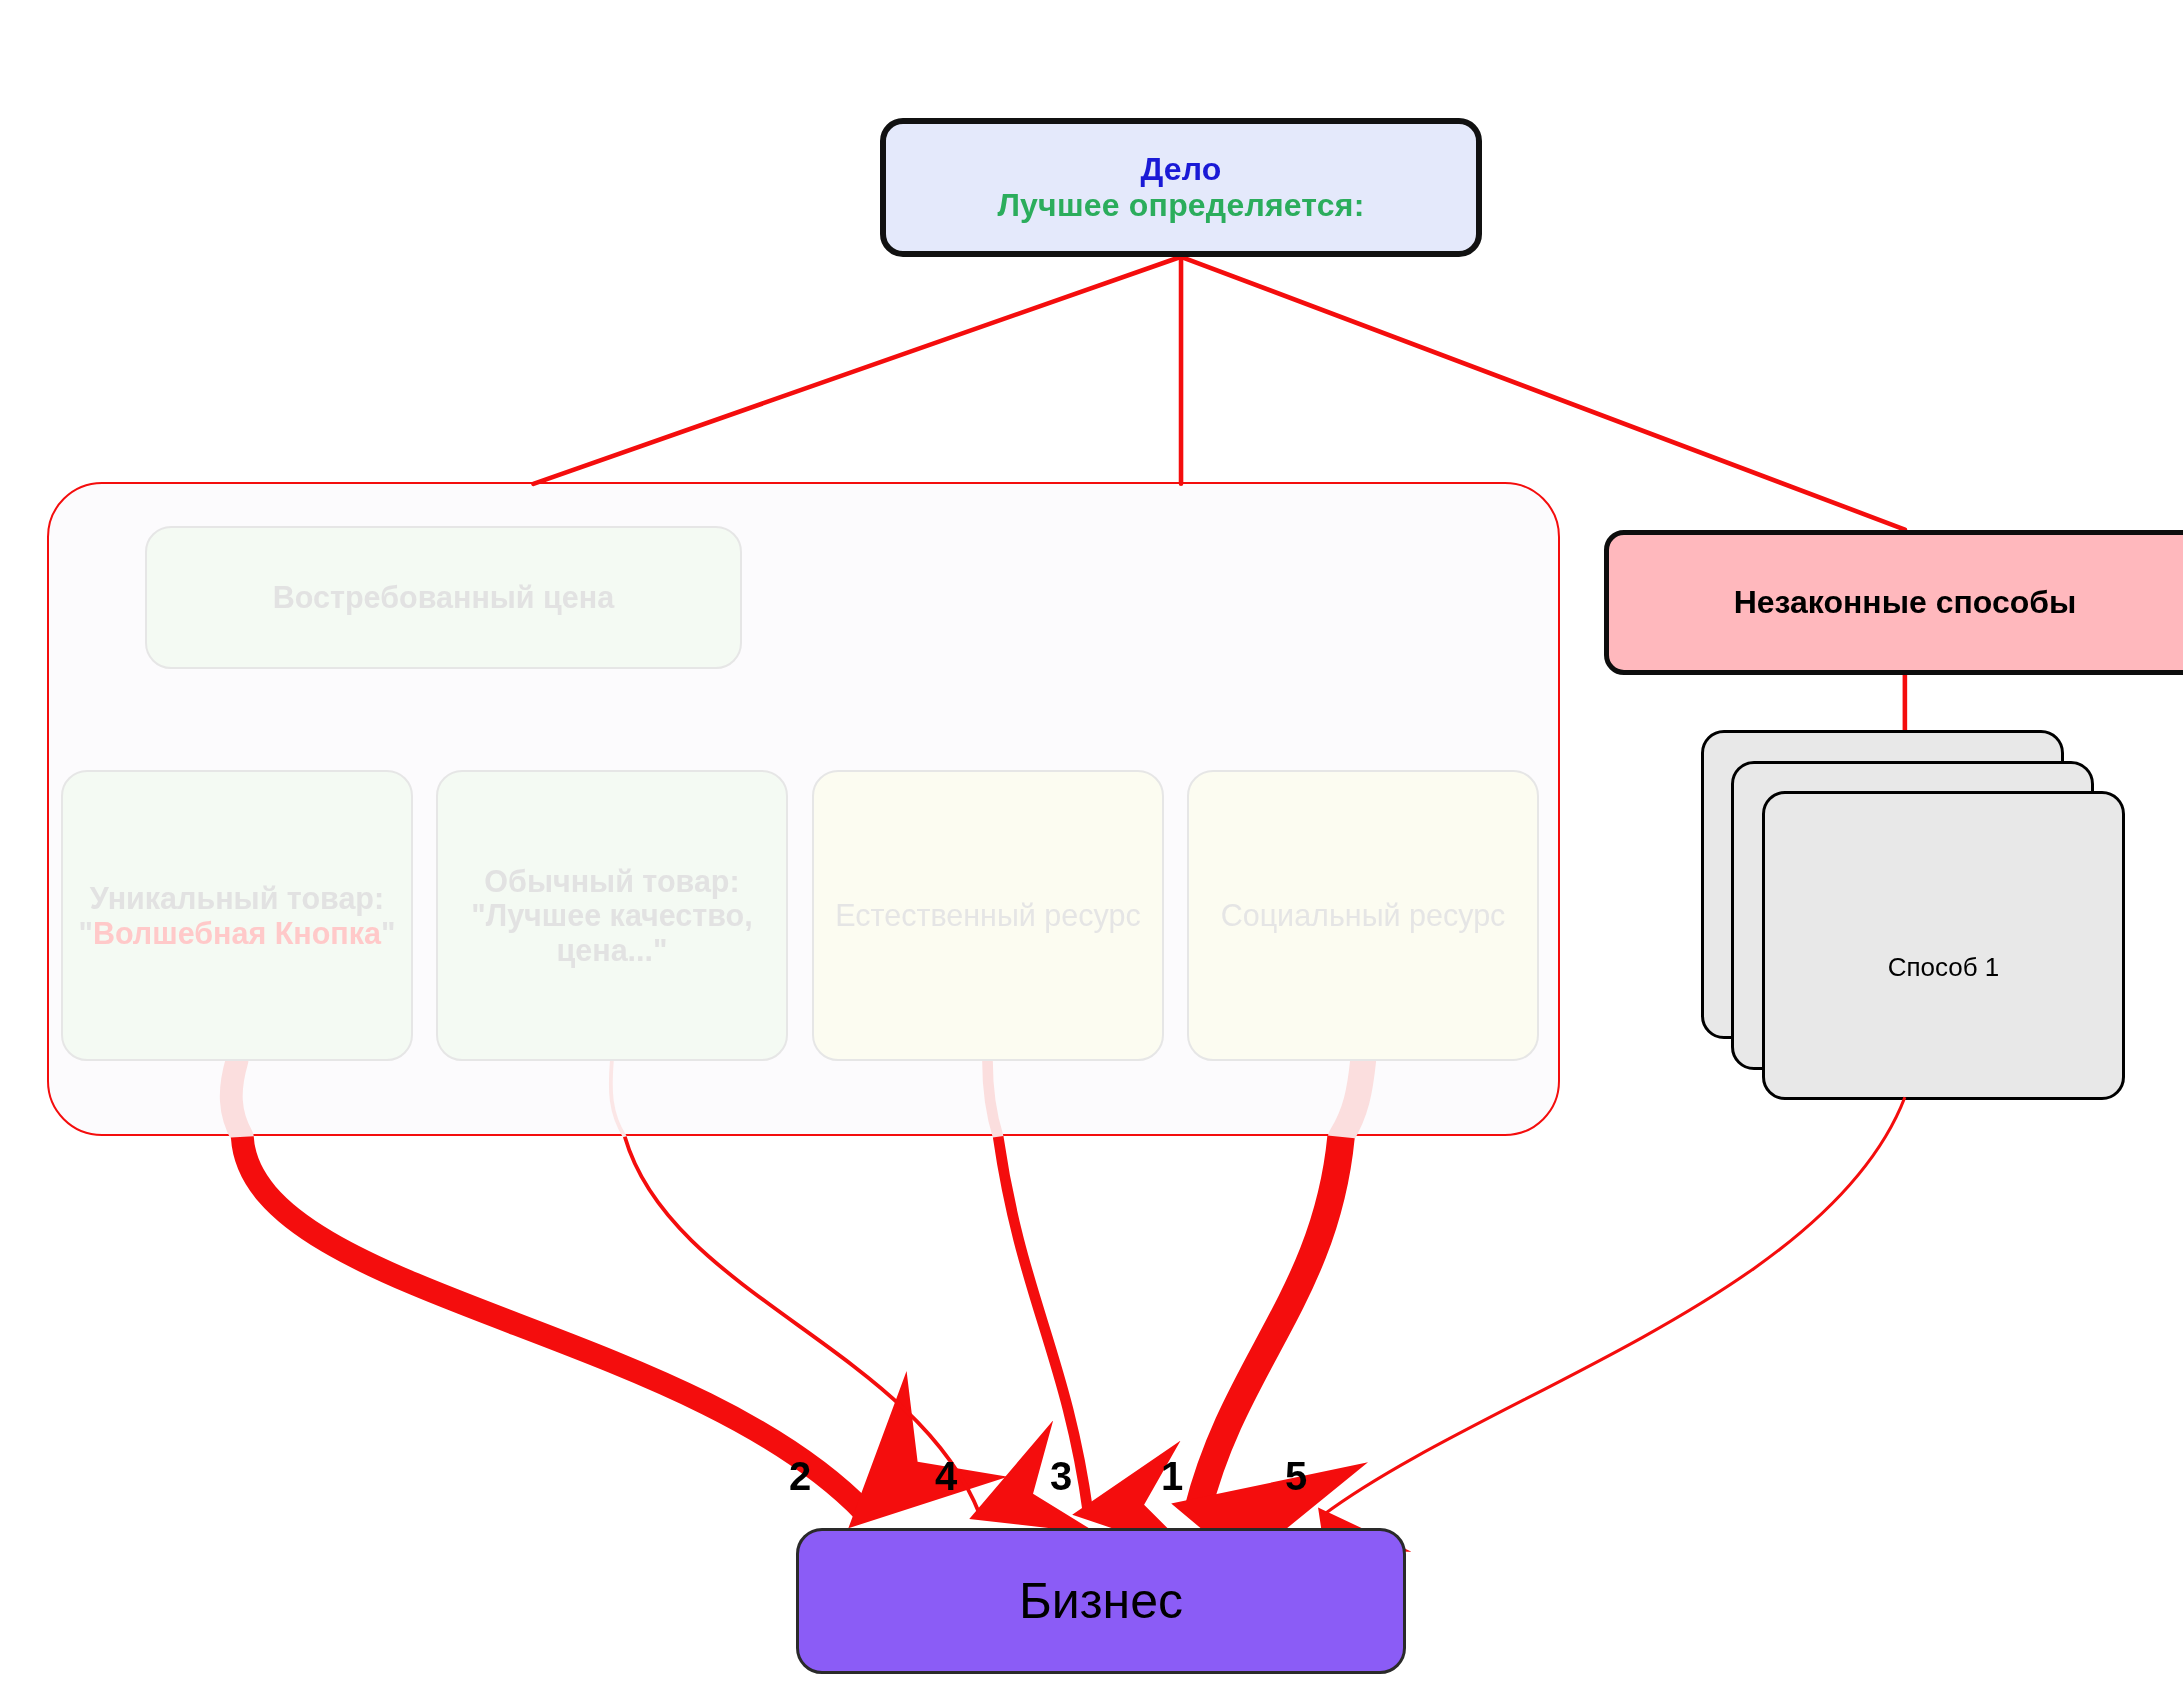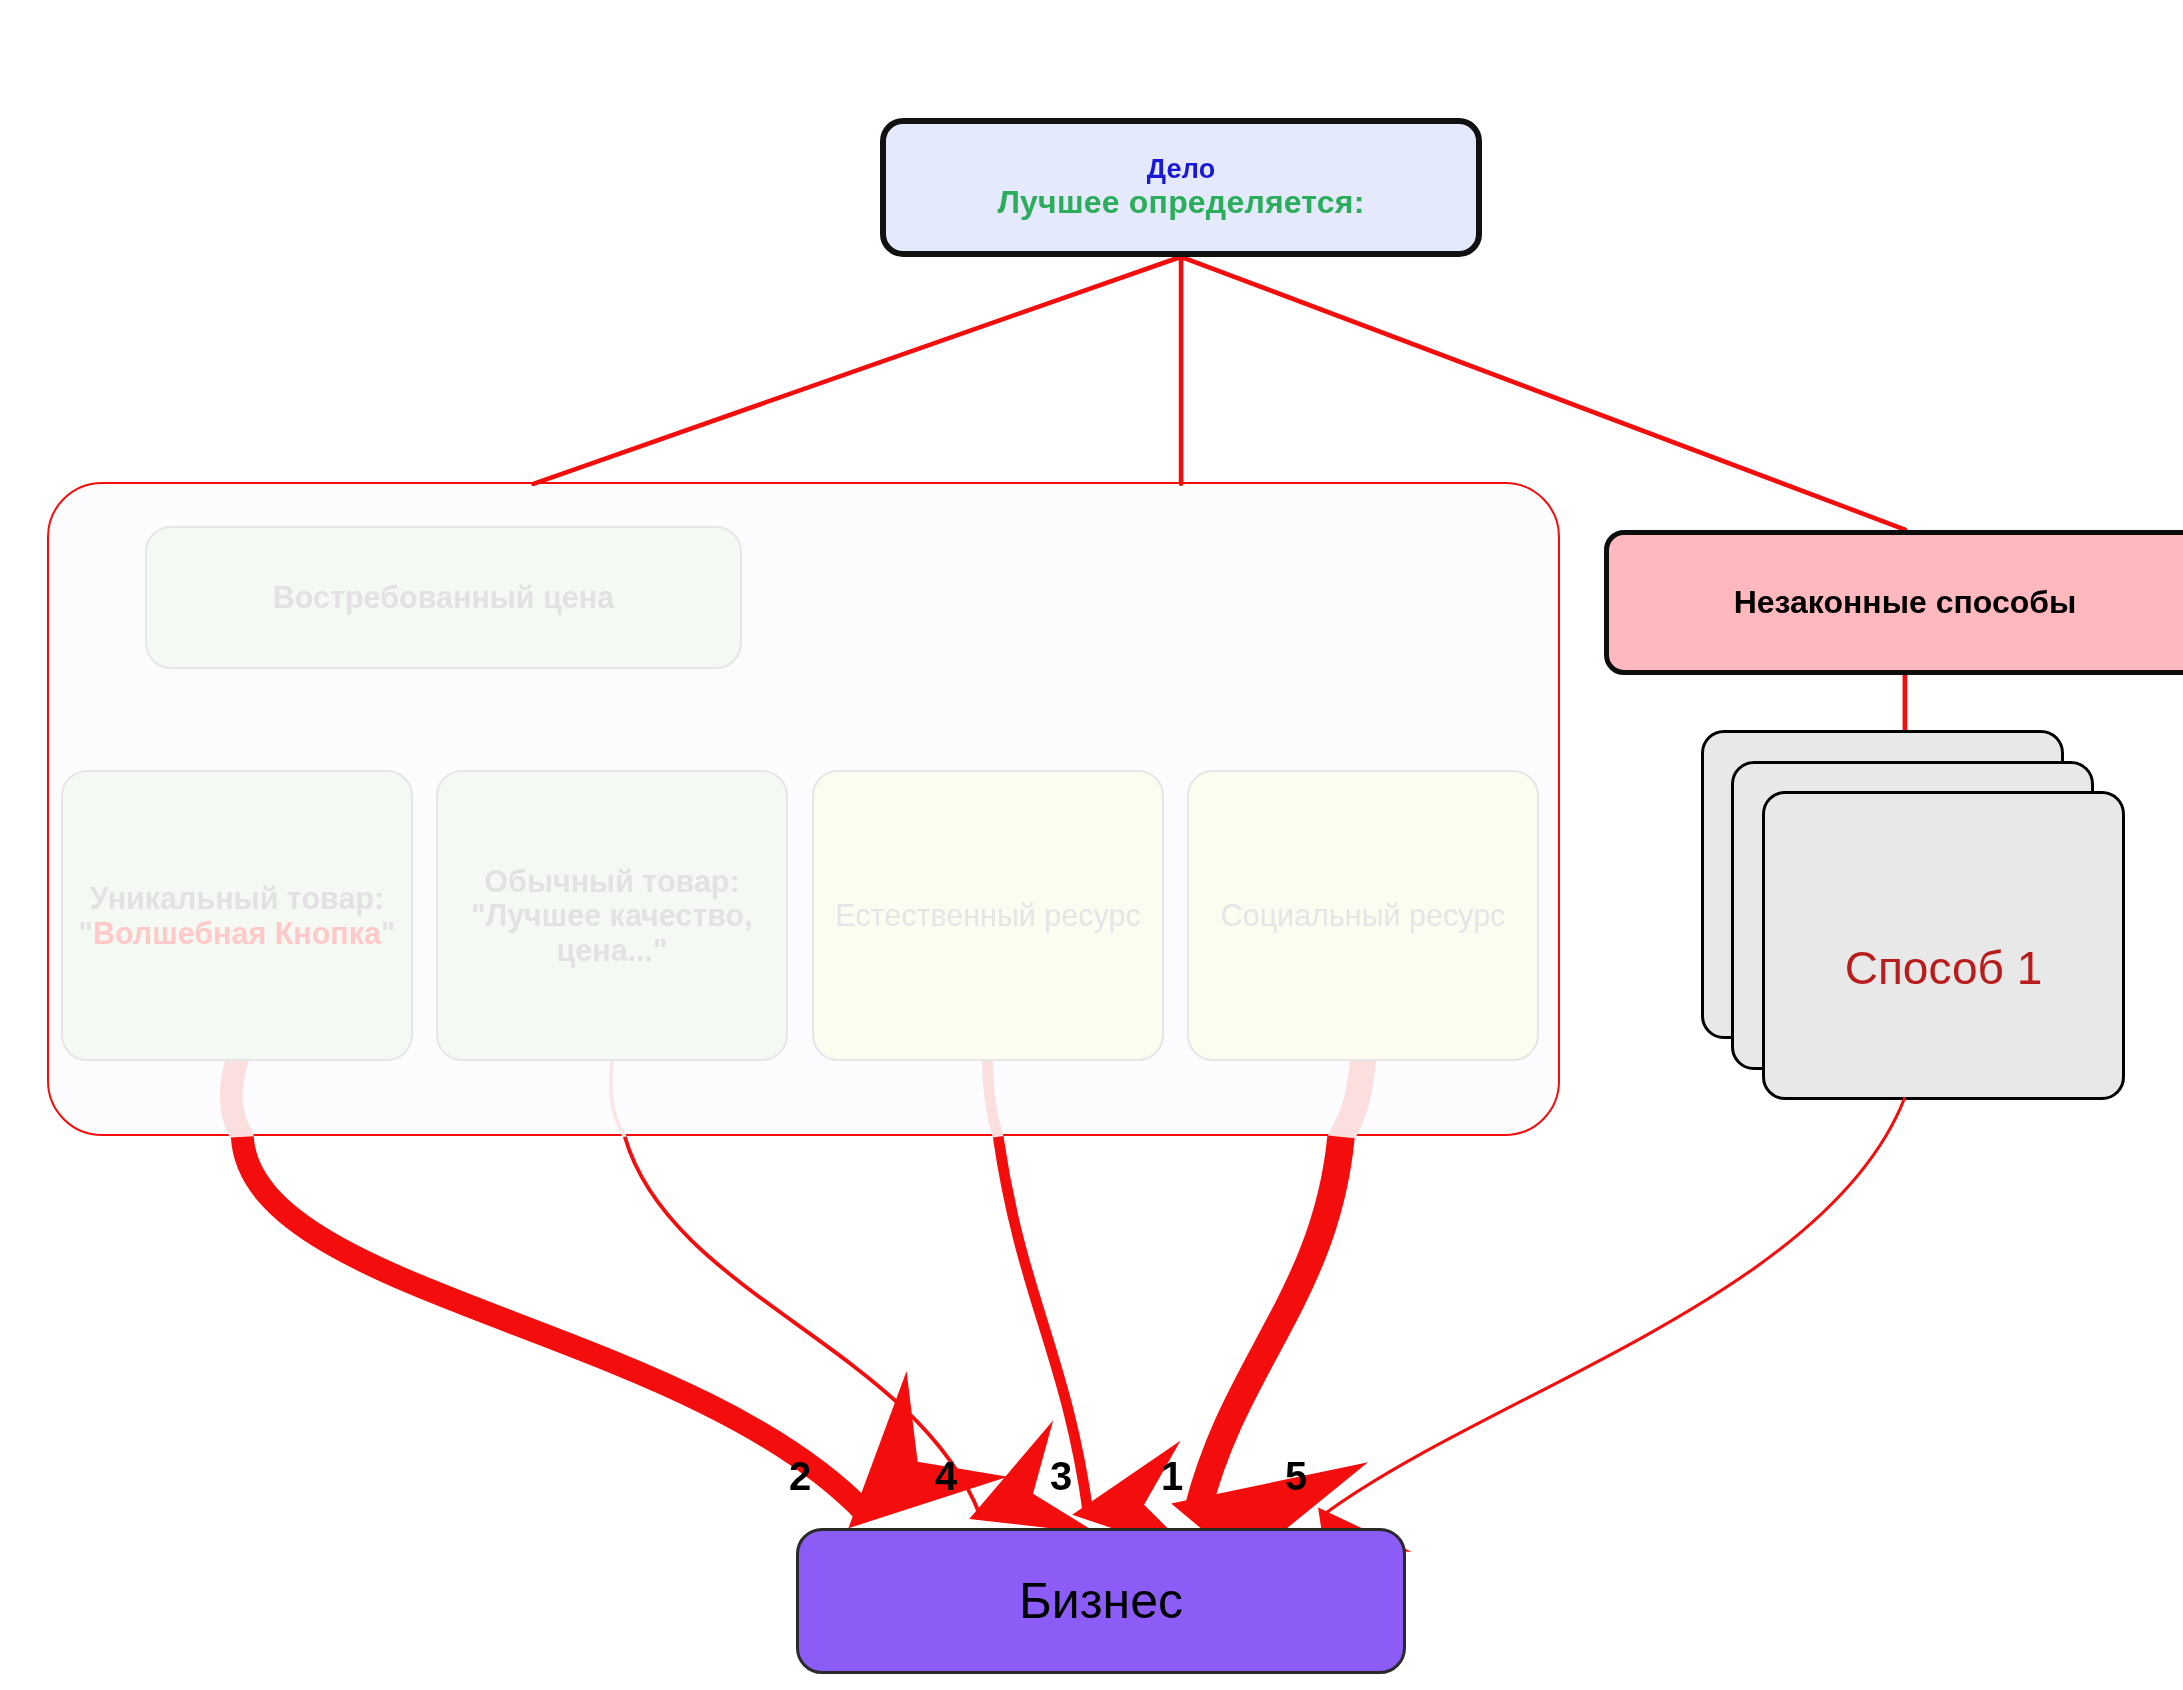--- a/index.html
+++ b/index.html
@@ -7,21 +7,21 @@
        font-family:"Liberation Sans","DejaVu Sans",sans-serif;}
   #stage{position:absolute;left:0;top:0;width:2183px;height:1690px;}
   svg.layer{position:absolute;left:0;top:0;width:2183px;height:1690px;pointer-events:none;}
   .node{position:absolute;box-sizing:border-box;display:flex;align-items:center;
         justify-content:center;text-align:center;}
   .node .txt{width:100%;padding:0 7.6px;line-height:1.12;}
 
   
   #node-delo{left:880px;top:118px;width:602px;height:139px;
     background:#e4e9fb;border:6.1px solid #111;border-radius:23px;}
-  #node-delo .l1{color:#1a1ad6;font-weight:bold;font-size:27px;letter-spacing:0.2px;}
+  #node-delo .l1{color:#1a1ad6;font-weight:bold;font-size:32px;letter-spacing:0.2px;}
   #node-delo .l2{color:#2bad5c;font-weight:bold;font-size:32px;letter-spacing:0.2px;}
 
   
   #container-group{left:47px;top:482px;width:1513px;height:654px;
     border:2.3px solid #f40d0d;border-radius:55px;background:#fcfbfd;}
 
   
   .faded{border-radius:26px;border:2.3px solid #e6e6e6;}
   .faded .txt{font-size:30.5px;font-weight:bold;color:#e2e2e2;}
   .faded.plain .txt{font-weight:normal;color:#e5e5e5;font-size:30.5px;}
@@ -41,21 +41,21 @@
   #node-illegal{left:1604px;top:530px;width:602px;height:145px;
     background:#ffb8bd;border:5.3px solid #0d0d0d;border-radius:20px;}
   #node-illegal .txt{font-size:32px;font-weight:bold;color:#000;}
 
   
   .card{border:3.8px solid #000;background:#e8e8e8;border-radius:23px;position:absolute;}
   #card-back{left:1701px;top:730px;width:357px;height:303px;}
   #card-mid{left:1731px;top:761px;width:357px;height:303px;}
   #card-front{left:1762px;top:791px;width:357px;height:303px;
               display:flex;align-items:center;justify-content:center;}
-  #card-front .txt{font-size:46px;color:#b91c1c;margin-top:44px;}
+  #card-front .txt{font-size:26px;color:#000000;margin-top:44px;}
 
   
   #node-business{left:796px;top:1528px;width:610px;height:146px;
     background:#8b5cf6;border:3px solid #2a2a2a;border-radius:26px;}
   #node-business .txt{font-size:50px;color:#000;}
 
   
   .arrow-num{position:absolute;font-size:40px;font-weight:bold;color:#000;
              line-height:1;}
   #num-2{left:789px;top:1456px;}

